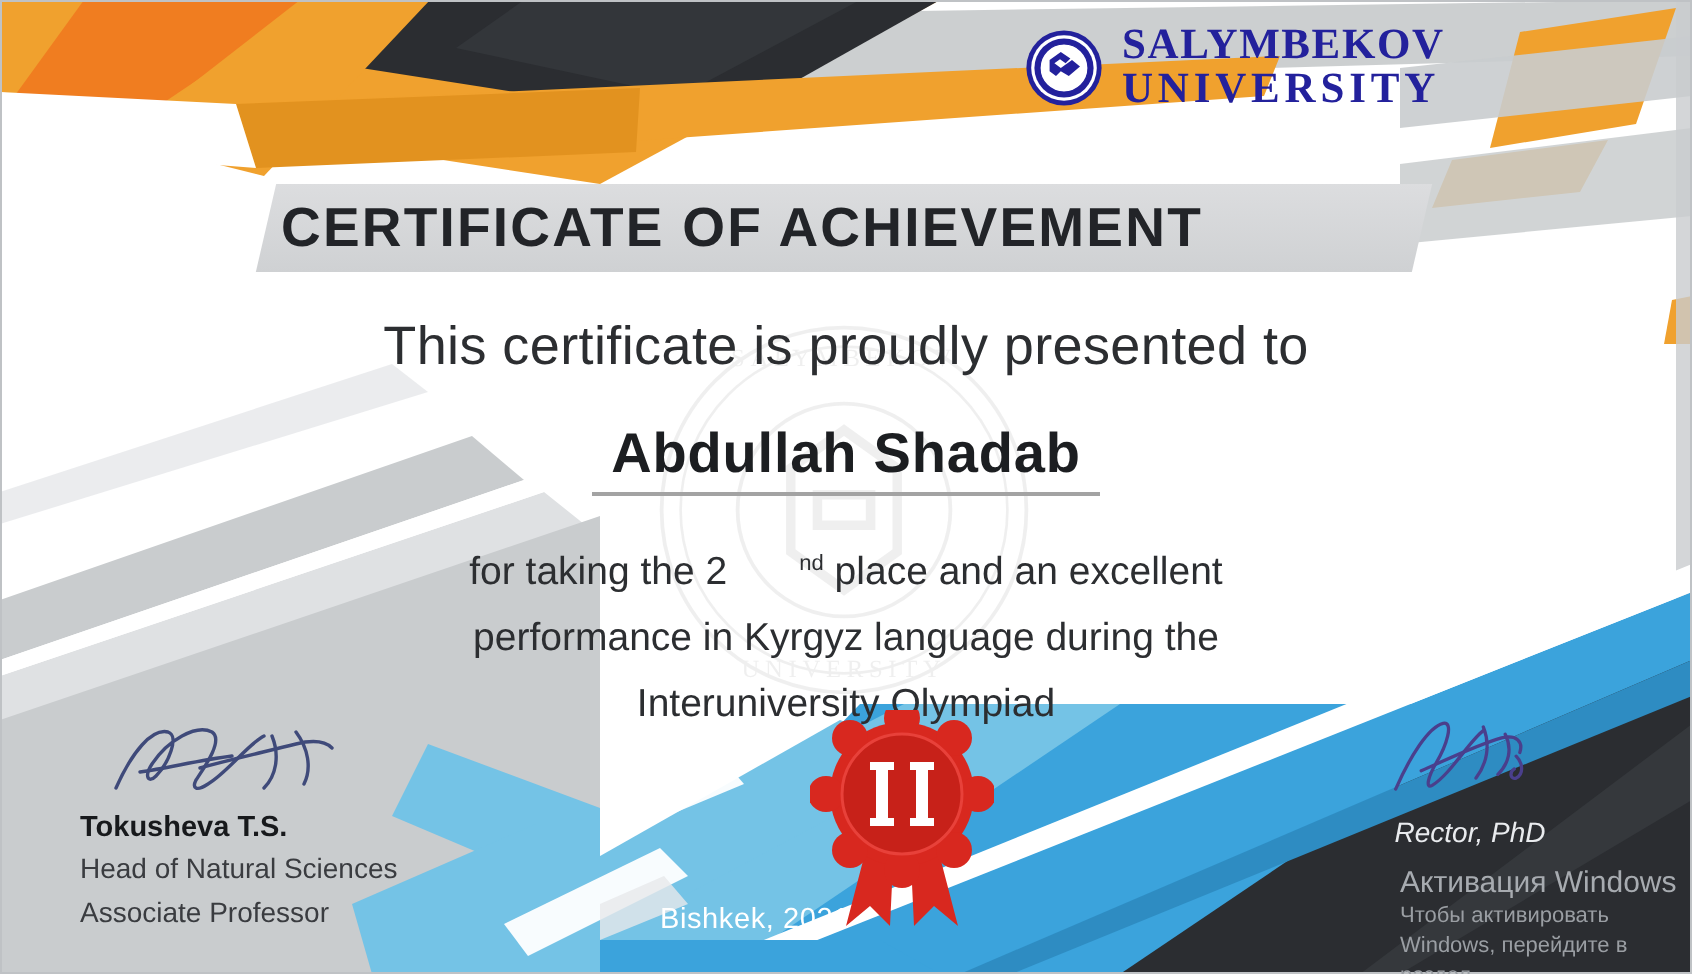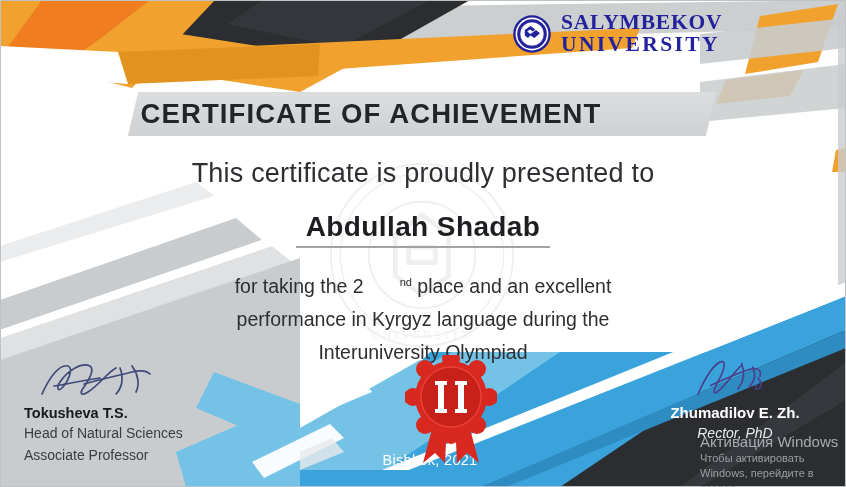--- a/index.html
+++ b/index.html
@@ -113,21 +113,21 @@
     vertical-align: super;
     line-height: 0;
     margin-left: 36px;
   }
 
   
   .sig {
     position: absolute;
     z-index: 22;
   }
-  .sig-left { left: 24px; top: 358px; text-align: left; }
+  .sig-left { left: 40px; top: 358px; text-align: left; }
   .sig-right { left: 640px; top: 358px; text-align: center; width: 190px; }
 
   .sig-scribble { height: 42px; }
   .sig-name {
     font-size: 14.5px;
     font-weight: bold;
     color: #17191c;
     line-height: 18px;
     white-space: nowrap;
   }
@@ -138,21 +138,21 @@
   }
   .sig-right .sig-name { color: #ffffff; font-size: 15px; }
   .sig-right .sig-role { color: #e9ebee; font-style: italic; }
 
   
   .place {
     position: absolute;
     left: 330px;
     top: 452px;
     width: 200px;
-    text-align: center;
+    text-align: left;
     font-size: 14.5px;
     color: #ffffff;
     letter-spacing: 0.3px;
     z-index: 25;
   }
 
   
   .medal {
     position: absolute;
     left: 405px;
@@ -353,21 +353,20 @@
   <div class="sig sig-right">
     <svg class="sig-scribble" width="140" height="46" viewBox="0 0 140 46" style="margin-left:6px;">
       <g fill="none" stroke="#4a3f8c" stroke-width="1.8" stroke-linecap="round">
         <path d="M26 40 C34 22, 44 6, 52 4 C58 3, 54 16, 48 26 C44 33, 42 40, 46 38 C56 32, 66 14, 74 8"></path>
         <path d="M40 30 C54 24, 70 16, 84 12 C92 10, 96 14, 94 20"></path>
         <path d="M74 6 C78 16, 76 26, 70 34"></path>
         <path d="M86 10 C90 18, 88 26, 82 32"></path>
         <path d="M92 22 C96 26, 96 32, 92 34 C89 35, 88 31, 91 29"></path>
       </g>
     </svg>
-    <div class="sig-name">Zhumadilov E. Zh.</div>
     <div class="sig-role">Rector, PhD</div>
   </div>
 
   <div class="place">Bishkek, 2021</div>
 
   <div class="winact">
     <div class="wa-title">Активация Windows</div>
     <div class="wa-sub">Чтобы активировать Windows, перейдите в раздел</div>
 
   </div>

